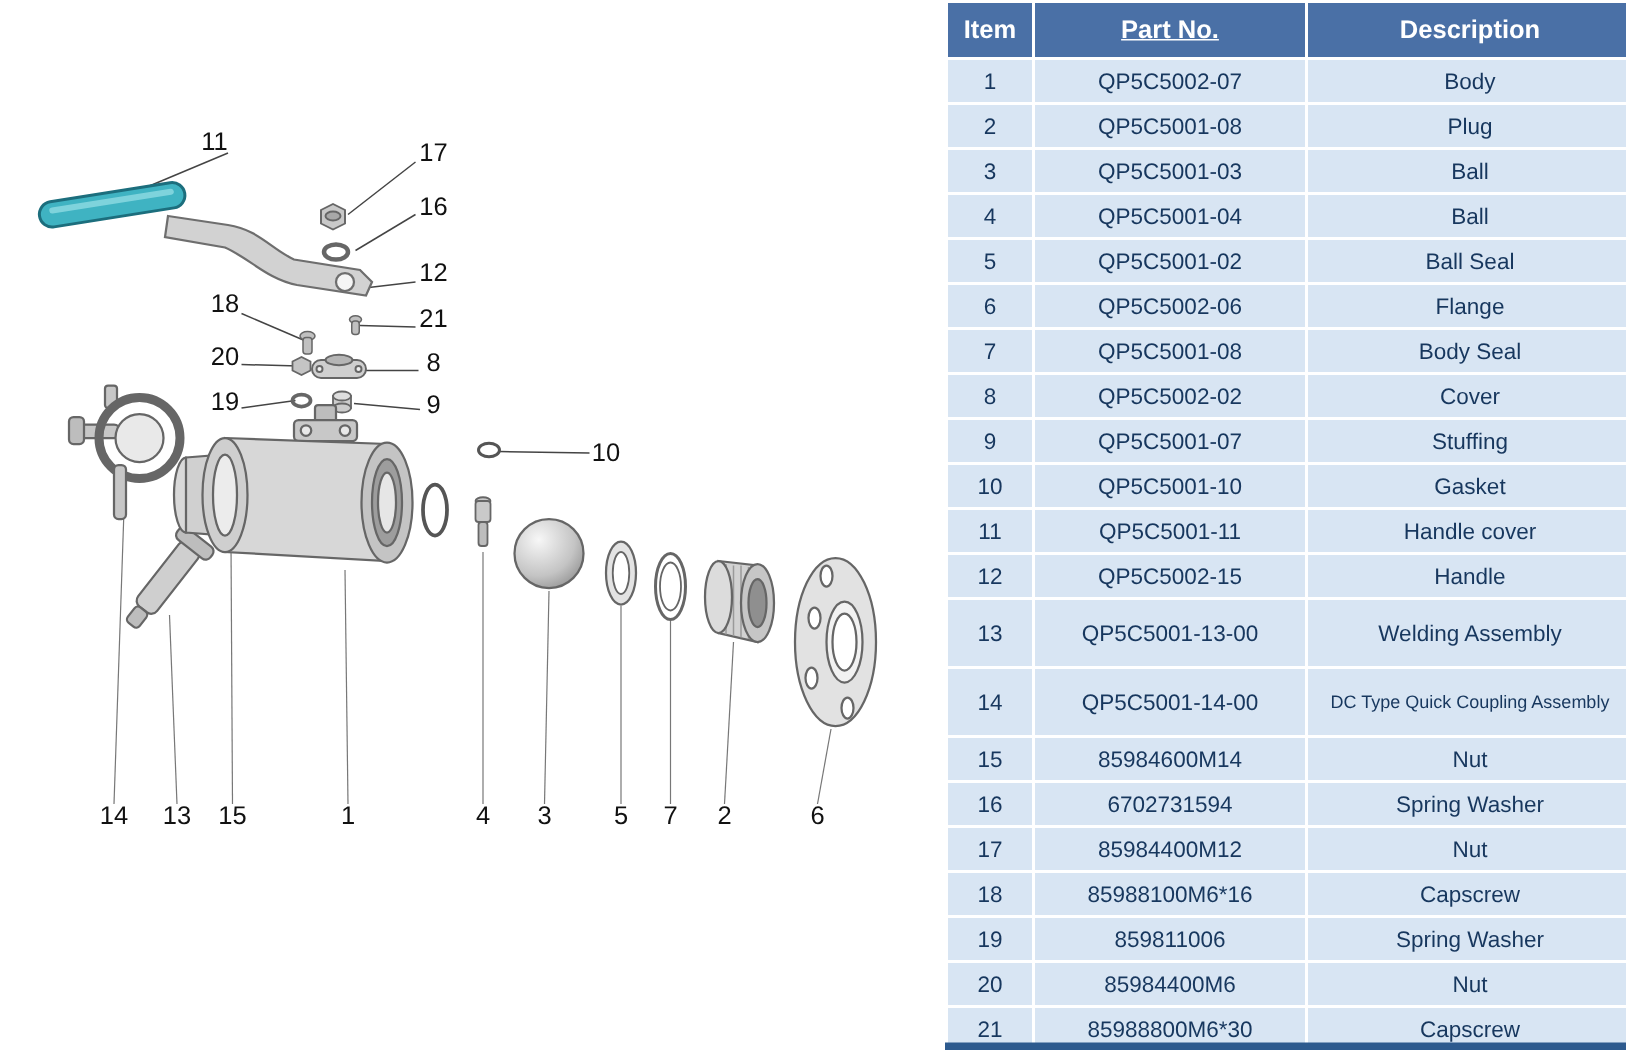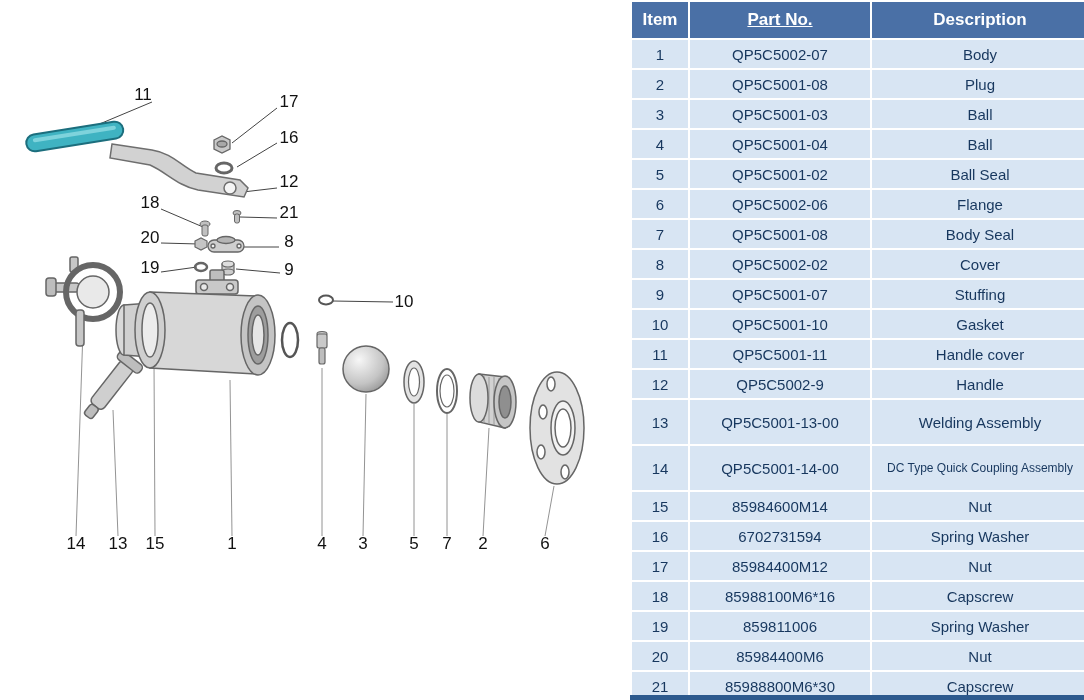--- a/index.html
+++ b/index.html
@@ -278,21 +278,21 @@
             <td class="part">QP5C5001-10</td>
             <td class="desc">Gasket</td>
           </tr>
           <tr>
             <td class="item">11</td>
             <td class="part">QP5C5001-11</td>
             <td class="desc">Handle cover</td>
           </tr>
           <tr>
             <td class="item">12</td>
-            <td class="part">QP5C5002-9</td>
+            <td class="part">QP5C5002-15</td>
             <td class="desc">Handle</td>
           </tr>
           <tr class="tall">
             <td class="item">13</td>
             <td class="part">QP5C5001-13-00</td>
             <td class="desc">Welding Assembly</td>
           </tr>
           <tr class="tall">
             <td class="item">14</td>
             <td class="part">QP5C5001-14-00</td>

